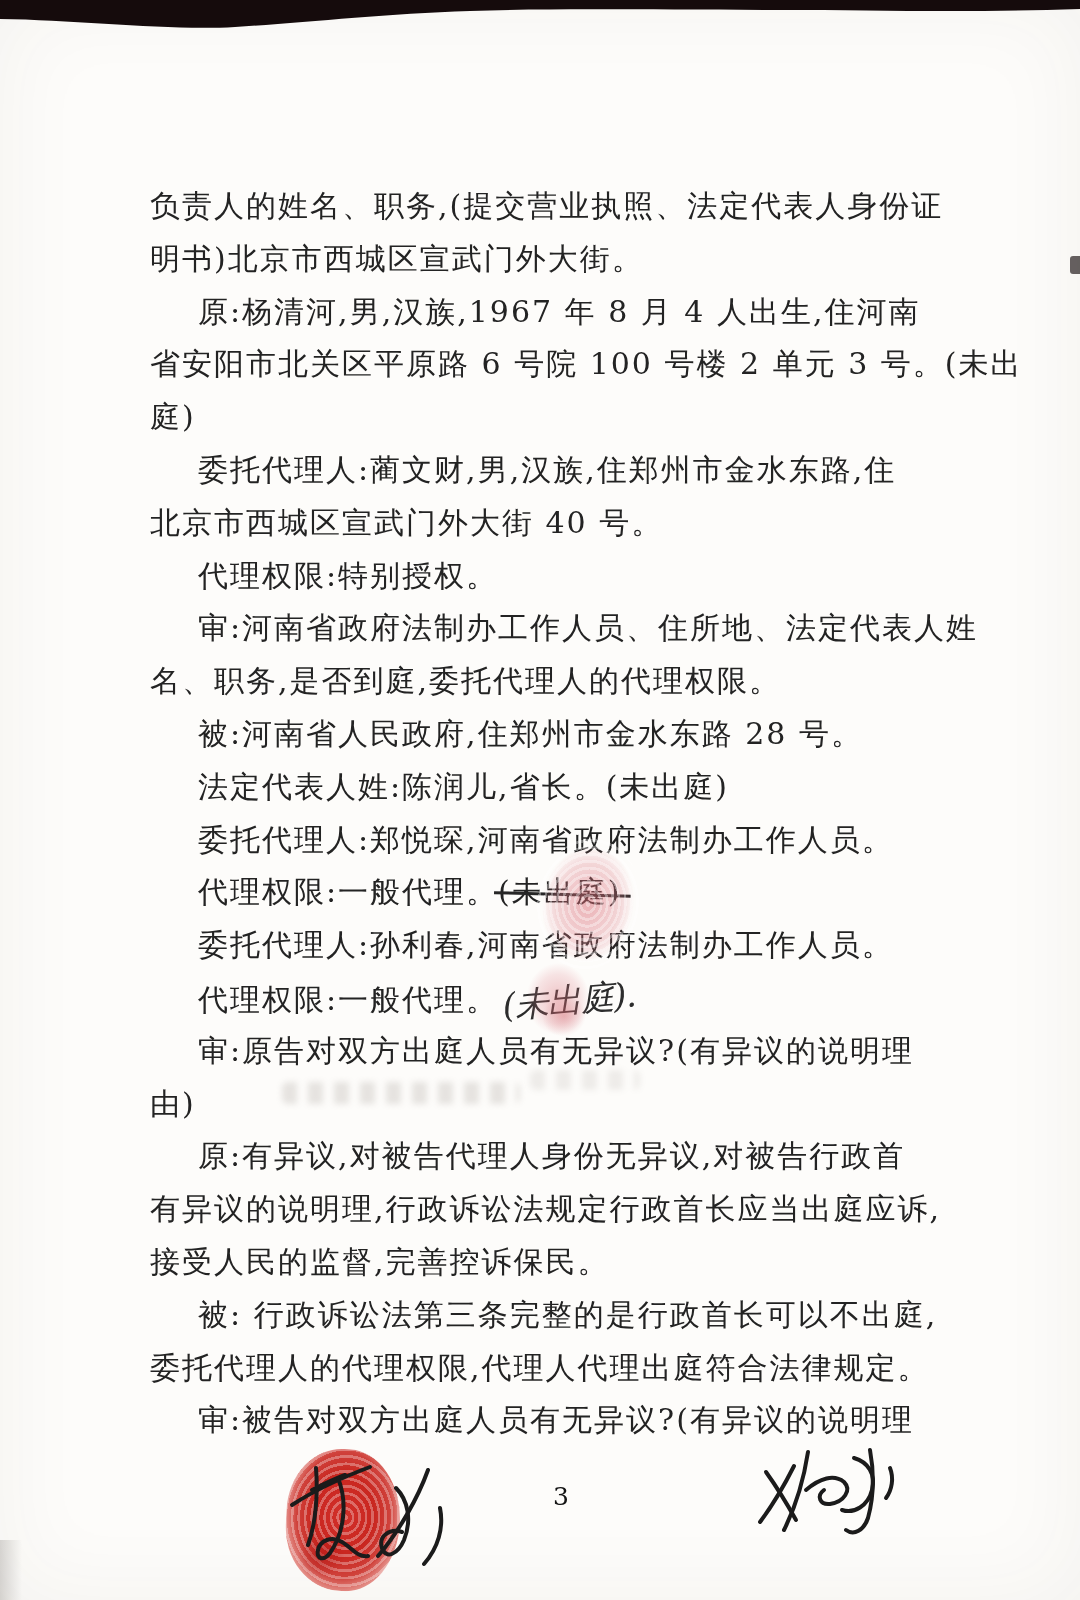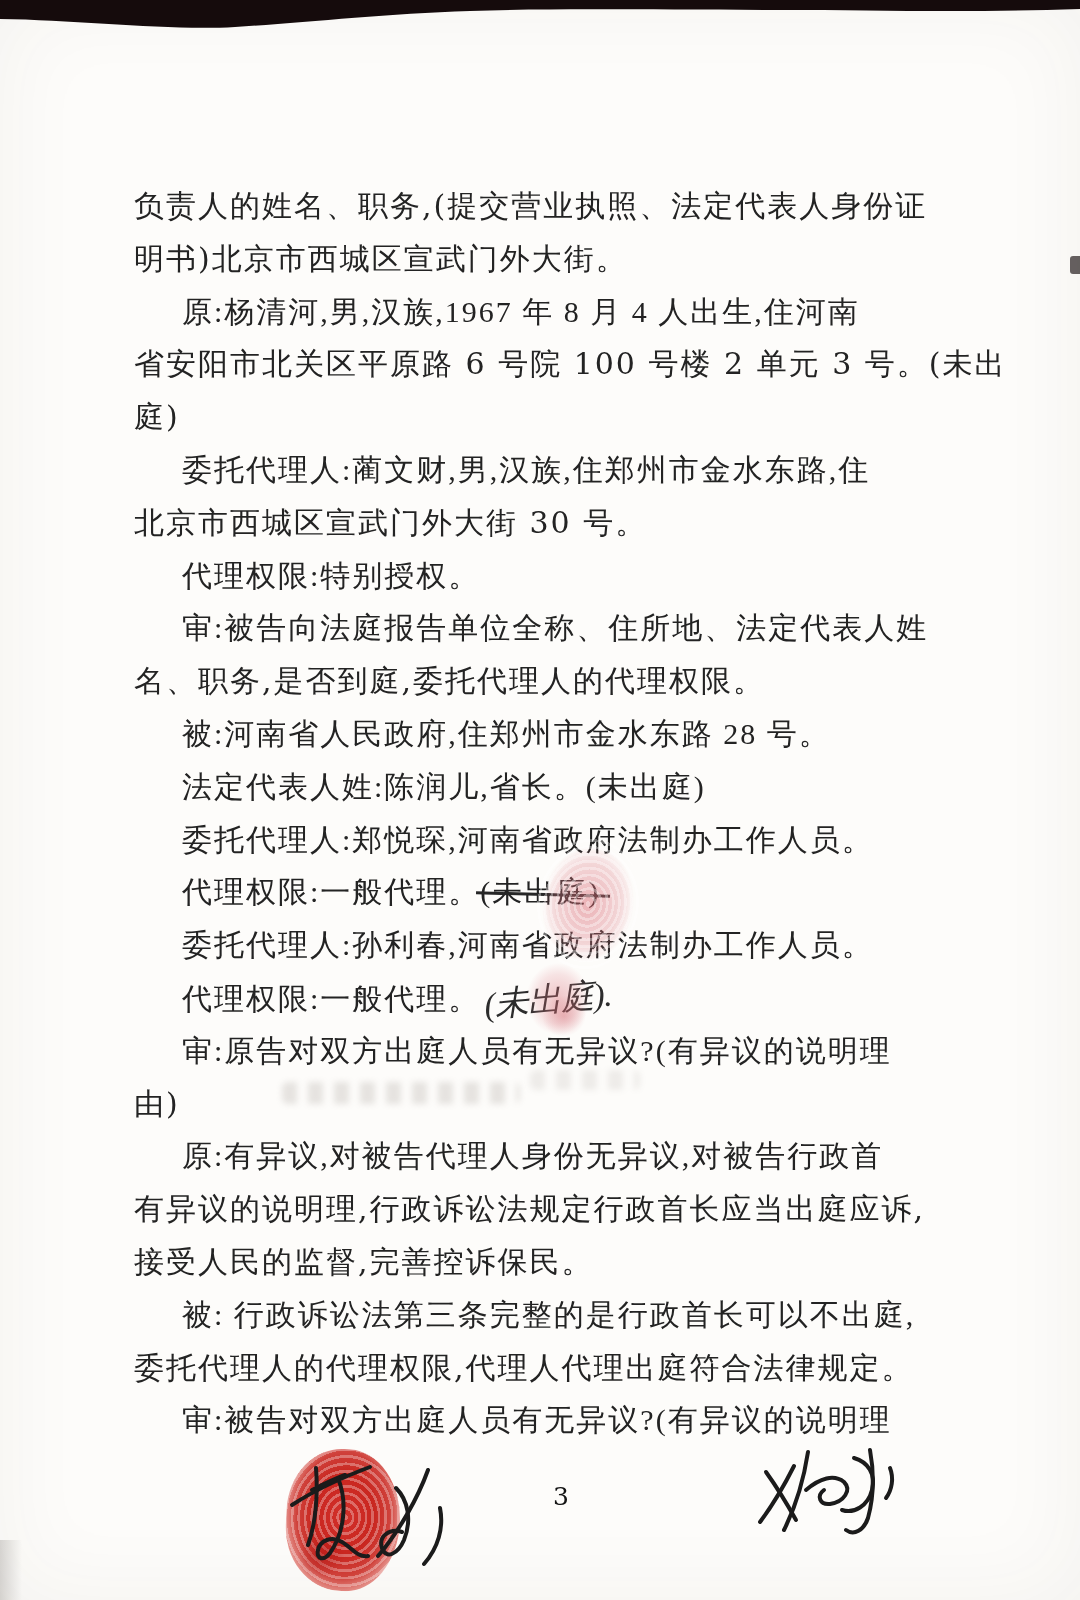--- a/index.html
+++ b/index.html
@@ -9,28 +9,28 @@
     margin:0 auto;
     background:#fdfcfa;
     overflow:hidden;
     font-family:"DejaVu Serif","Liberation Serif",serif;
     box-shadow:inset 0 0 90px rgba(60,50,40,0.05);
   }
   
   .top-band{position:absolute;left:0;top:0;width:1080px;height:40px;}
   
   .text-block{
-    position:absolute;left:134px;top:180px;width:800px;
+    position:absolute;left:150px;top:180px;width:800px;
     color:#232323;
   }
   .line{
     height:52.8px;line-height:52.8px;white-space:nowrap;
     font-size:30px;letter-spacing:2px;
   }
-  .line.indent{padding-left:48px;font-family:Liberation Serif, serif;}
+  .line.indent{padding-left:48px;}
   .strike{position:relative;display:inline-block;}
   .strike::after{
     content:"";position:absolute;left:-4px;right:-10px;top:50%;
     border-top:3.5px solid #262626;transform:rotate(1.5deg);
   }
   .handwritten{
     display:inline-block;
     transform:rotate(-5deg) translateY(2px);
     font-size:34px;letter-spacing:-1px;font-style:italic;
     color:#2c2c2c;margin-left:4px;
@@ -92,23 +92,23 @@
     <path d="M0,0 H1080 L1080,9 C960,13 880,10 780,10 C660,10 560,8 470,11 C380,14 302,23 235,27 C170,31 80,20 0,19 Z" fill="#150b0c"></path>
   </svg>
 
   <div class="text-block">
       <div class="line"><span>负责人的姓名、职务,(提交营业执照、法定代表人身份证</span></div>
       <div class="line"><span>明书)北京市西城区宣武门外大街。</span></div>
       <div class="line indent"><span>原:杨清河,男,汉族,1967 年 8 月 4 人出生,住河南</span></div>
       <div class="line"><span>省安阳市北关区平原路 6 号院 100 号楼 2 单元 3 号。(未出</span></div>
       <div class="line"><span>庭)</span></div>
       <div class="line indent"><span>委托代理人:蔺文财,男,汉族,住郑州市金水东路,住</span></div>
-      <div class="line"><span>北京市西城区宣武门外大街 30 号。</span></div>
+      <div class="line"><span>北京市西城区宣武门外大街 40 号。</span></div>
       <div class="line indent"><span>代理权限:特别授权。</span></div>
-      <div class="line indent"><span>审:被告向法庭报告单位全称、住所地、法定代表人姓</span></div>
+      <div class="line indent"><span>审:河南省政府法制办工作人员、住所地、法定代表人姓</span></div>
       <div class="line"><span>名、职务,是否到庭,委托代理人的代理权限。</span></div>
       <div class="line indent"><span>被:河南省人民政府,住郑州市金水东路 28 号。</span></div>
       <div class="line indent"><span>法定代表人姓:陈润儿,省长。(未出庭)</span></div>
       <div class="line indent"><span>委托代理人:郑悦琛,河南省政府法制办工作人员。</span></div>
       <div class="line indent"><span>代理权限:一般代理。</span><span class="strike">(未出庭)</span></div>
       <div class="line indent"><span>委托代理人:孙利春,河南省政府法制办工作人员。</span></div>
       <div class="line indent"><span>代理权限:一般代理。</span><span class="handwritten">(未出庭).</span></div>
       <div class="line indent"><span>审:原告对双方出庭人员有无异议?(有异议的说明理</span></div>
       <div class="line"><span>由)</span></div>
       <div class="line indent"><span>原:有异议,对被告代理人身份无异议,对被告行政首</span></div>

